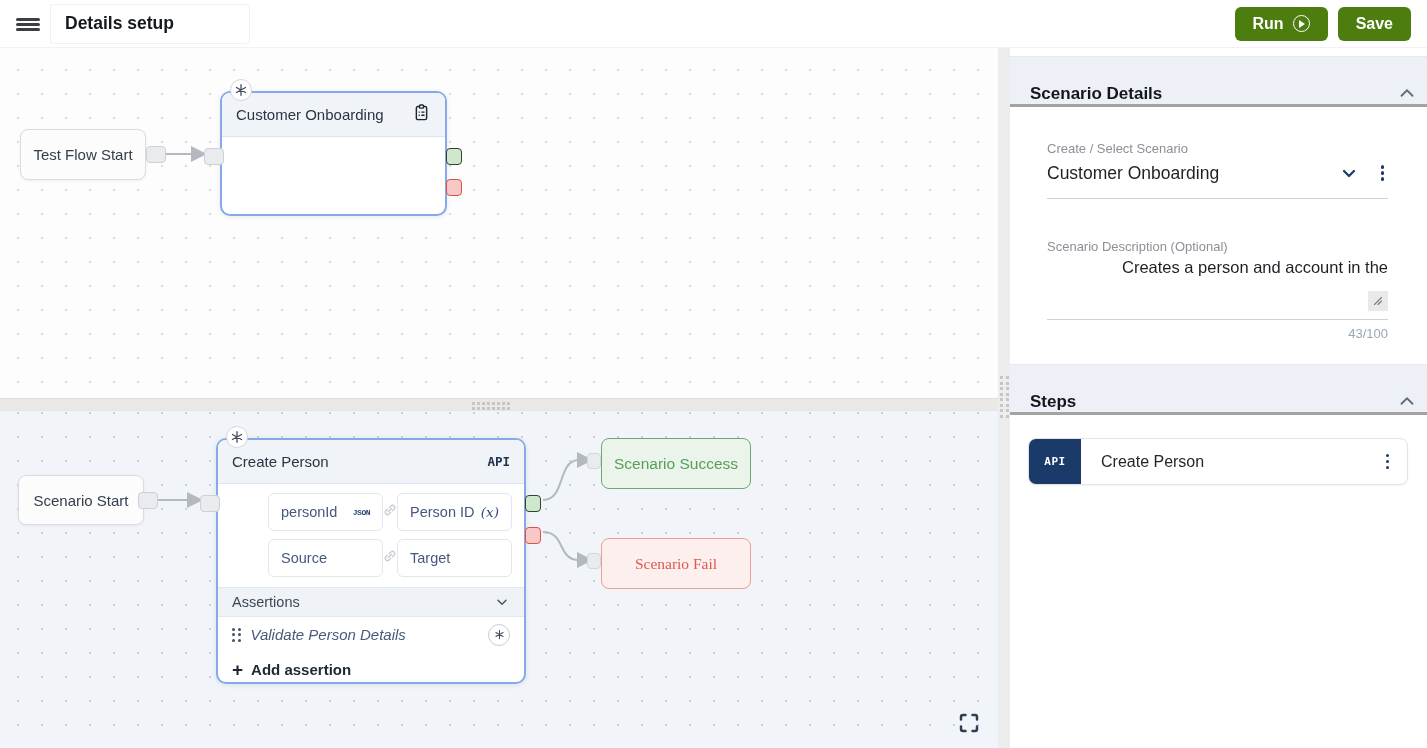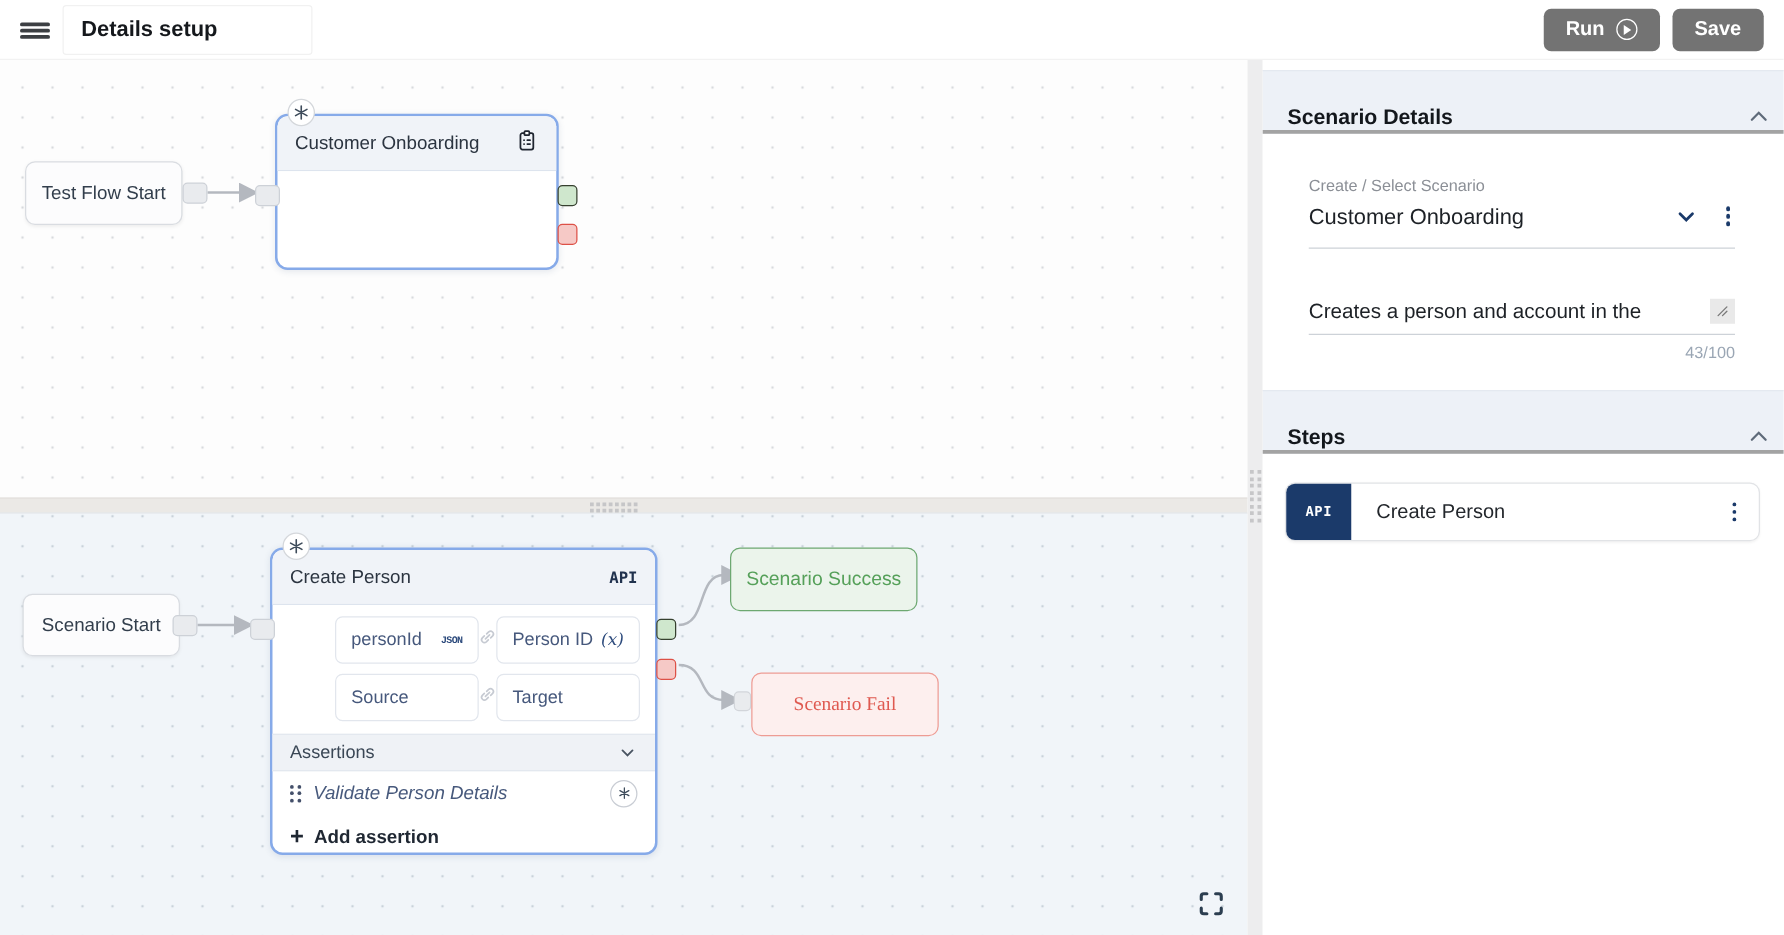--- a/index.html
+++ b/index.html
@@ -8,21 +8,21 @@
 
   
   .topbar { height:48px; display:flex; align-items:center; padding:0 16px;
     background:#fff; border-bottom:1px solid #f2f2f2; }
   .hamburger { width:24px; cursor:pointer; margin-top:2px; }
   .hamburger i { display:block; height:2.6px; background:#3c3f43; border-radius:2px; margin:2.6px 0; }
   .title-box { margin-left:10px; height:40px; min-width:200px; background:#fff;
     border:1px solid #f1f1f1; border-radius:3px; display:flex; align-items:center;
     padding:0 14px; font-size:17.5px; font-weight:bold; color:#15181c; }
   .topbar-actions { margin-left:auto; display:flex; gap:10px; }
-  .btn { height:34px; padding:0 18px; background:#737373; border:none; border-radius:6px;
+  .btn { height:34px; padding:0 18px; background:#4d7c0f; border:none; border-radius:6px;
     color:#fff; font-family:"Liberation Sans",sans-serif; font-size:16px; font-weight:bold;
     display:flex; align-items:center; gap:9px; cursor:pointer; }
   .play-circle { width:17px; height:17px; border:1.6px solid #fff; border-radius:50%; position:relative; }
   .play-tri { position:absolute; left:5px; top:3.6px; width:0; height:0;
     border-left:6px solid #fff; border-top:4.2px solid transparent; border-bottom:4.2px solid transparent; }
 
   
   .main { display:flex; height:700px; }
   .canvas-col { width:998px; display:flex; flex-direction:column; }
   .canvas { position:relative; overflow:hidden; }
@@ -101,21 +101,21 @@
   .panel-band .band-title { font-size:17px; font-weight:bold; color:#13171c; }
   .panel-content { padding:0 39px 0 37px; }
   .field-label { font-size:13px; color:#8b8f96; }
   .select-block { margin-top:34px; border-bottom:1px solid #cdd2d8; padding-bottom:13px; }
   .select-row { margin-top:5px; display:flex; align-items:center; }
   .select-value { flex:1; font-size:17.5px; color:#1d2126; }
   .kebab { display:flex; flex-direction:column; gap:2.5px; padding:4px; cursor:pointer; }
   .kebab i { width:3.5px; height:3.5px; border-radius:50%; background:#1b3a6a; }
   .desc-block { margin-top:40px; }
   .desc-row { margin-top:4px; display:flex; align-items:flex-end; gap:14px;
-    border-bottom:1px solid #cdd2d8; padding-bottom:8px; }
+    border-bottom:1px solid #cdd2d8; padding-bottom:8px;flex-direction:column; }
   .desc-value { flex:1; font-size:16.5px; color:#1d2126; }
   .resize-box { width:20px; height:20px; background:#e9e9e9; display:flex; align-items:center;
     justify-content:center; cursor:nwse-resize; }
   .char-counter { text-align:right; margin-top:6px; font-size:13px; color:#9aa6b4; }
   .steps-band { margin-top:23px; }
   .step-card { margin:23px 19px 0 18px; height:47px; background:#fff; border:1px solid #e1e3e6;
     border-radius:8px; display:flex; align-items:center; box-shadow:0 1px 2px rgba(0,0,0,.05); }
   .step-badge { width:52px; align-self:stretch; background:#1b3a6a; border-radius:7px 0 0 7px;
     display:flex; align-items:center; justify-content:center; color:#fff;
     font-family:"DejaVu Sans Mono",monospace; font-size:11px; font-weight:bold; letter-spacing:.5px; }
@@ -293,21 +293,21 @@
           <span class="plus-ic">+</span>
           <span class="add-label">Add assertion</span>
         </div>
 
         <div class="port" style="left:-18px; top:55px;"></div>
         <div class="port green" style="right:-17px; top:55px;"></div>
         <div class="port red" style="right:-17px; top:87px;"></div>
       </div>
 
       <div class="in-handle" style="left:587px; top:42px;"></div>
-      <div class="end-node ok" style="left:584px; top:27px;">
+      <div class="end-node ok" style="left:601px; top:27px;">
         <span>Scenario Success</span>
       </div>
 
       <div class="in-handle" style="left:587px; top:142px;"></div>
       <div class="end-node bad" style="left:601px; top:127px;font-family:Liberation Serif, serif;">
         <span>Scenario Fail</span>
       </div>
 
       <button class="fit-btn" style="left:956px; top:300px;">
         <svg width="24" height="24" viewBox="0 0 24 24" fill="none" stroke="#2c3e50" stroke-width="2.5" stroke-linecap="round">
@@ -357,20 +357,21 @@
           </svg>
           <div class="kebab" style="margin-left:16px;">
             <i></i>
               <i></i>
               <i></i>
           </div>
         </div>
       </div>
 
       <div class="desc-block">
+        <div class="field-label">Scenario Description (Optional)</div>
         <div class="desc-row">
           <div class="desc-value">Creates a person and account in the</div>
           <div class="resize-box">
             <svg width="14" height="14" viewBox="0 0 20 20" fill="none" stroke="#7a7a7a" stroke-width="1.6" stroke-linecap="round">
               <path d="M5 15L15 5 M10 15l5-5"></path>
             </svg>
           </div>
         </div>
         <div class="char-counter">43/100</div>
       </div>

